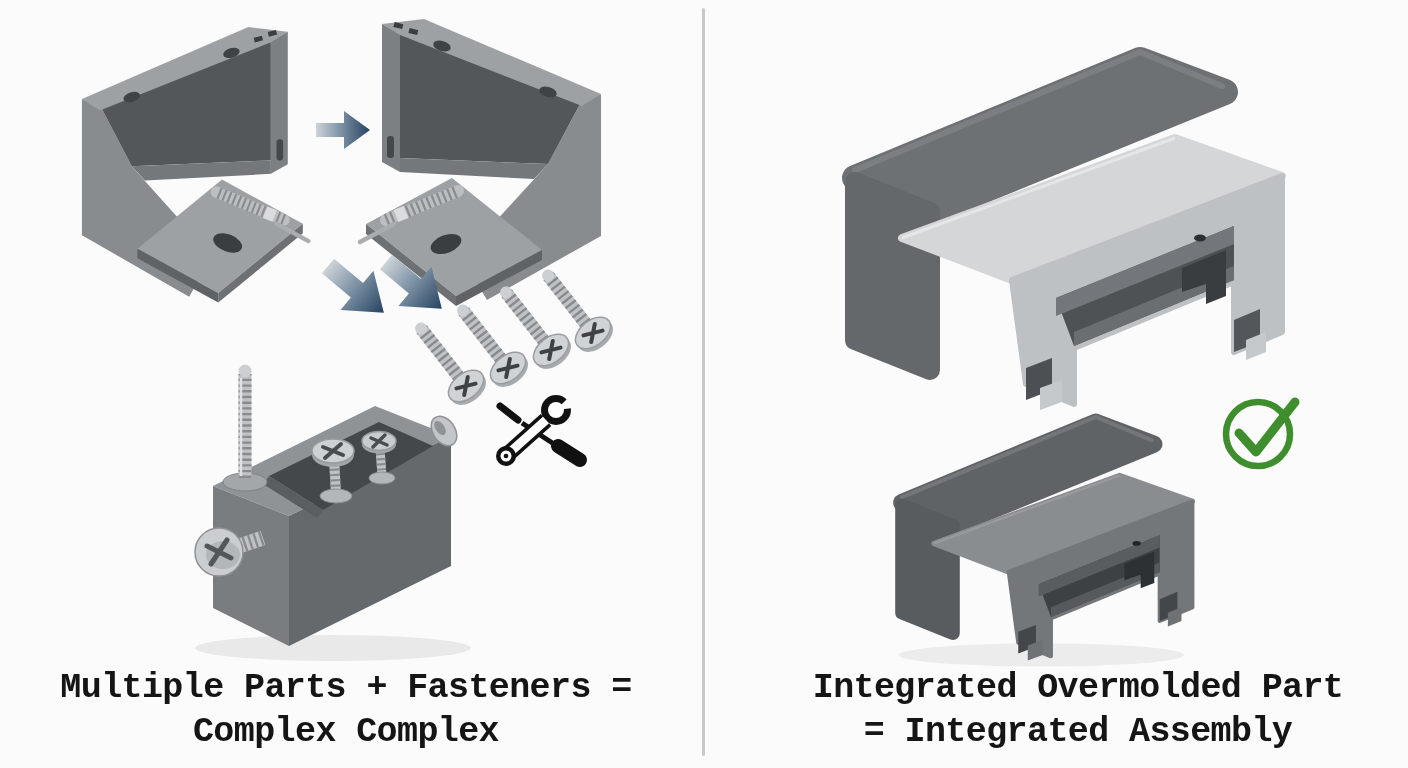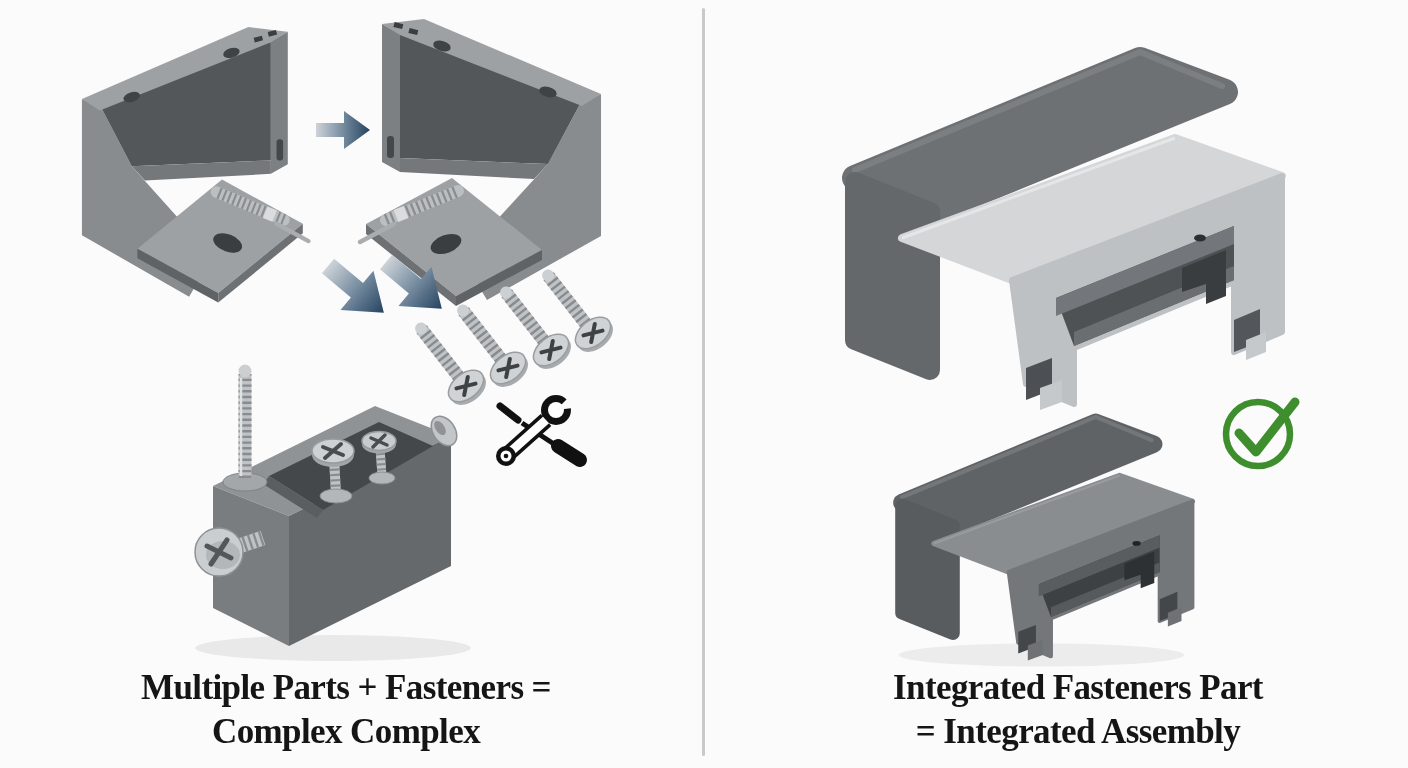--- a/index.html
+++ b/index.html
@@ -1,19 +1,19 @@
 <!DOCTYPE html>
 <html><head>
 <meta charset="utf-8">
 <style>
   html,body{margin:0;padding:0;background:#e9e9e9;}
   .canvas{
     position:relative;width:1408px;height:768px;margin:0 auto;
     background:#fbfbfc;overflow:hidden;
-    font-family:Liberation Serif, serif;
+    font-family:Liberation Mono, monospace;
   }
   .divider{
     position:absolute;left:702px;top:8px;width:3px;height:748px;
     background:#c7c9cb;border-radius:2px;
   }
   .caption{
     position:absolute;top:666px;width:640px;text-align:center;
     font-weight:700;font-size:35px;line-height:44px;color:#151515;
     letter-spacing:-0.6px;
   }
@@ -201,17 +201,17 @@
   </svg>
 
   <div class="divider"></div>
 
   <div class="caption caption-left">
     <div>Multiple Parts + Fasteners =</div>
     <div>Complex Complex</div>
   </div>
 
   <div class="caption caption-right">
-    <div>Integrated Fasteners Part</div>
+    <div>Integrated Overmolded Part</div>
     <div>= Integrated Assembly</div>
   </div>
 
 </div>
 
 </body></html>

